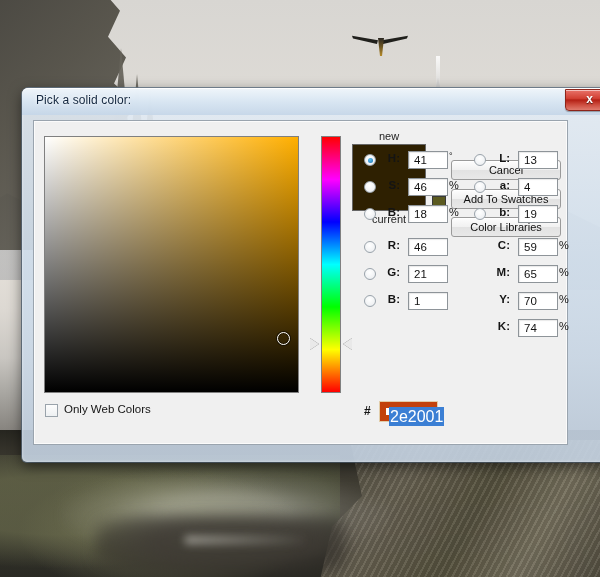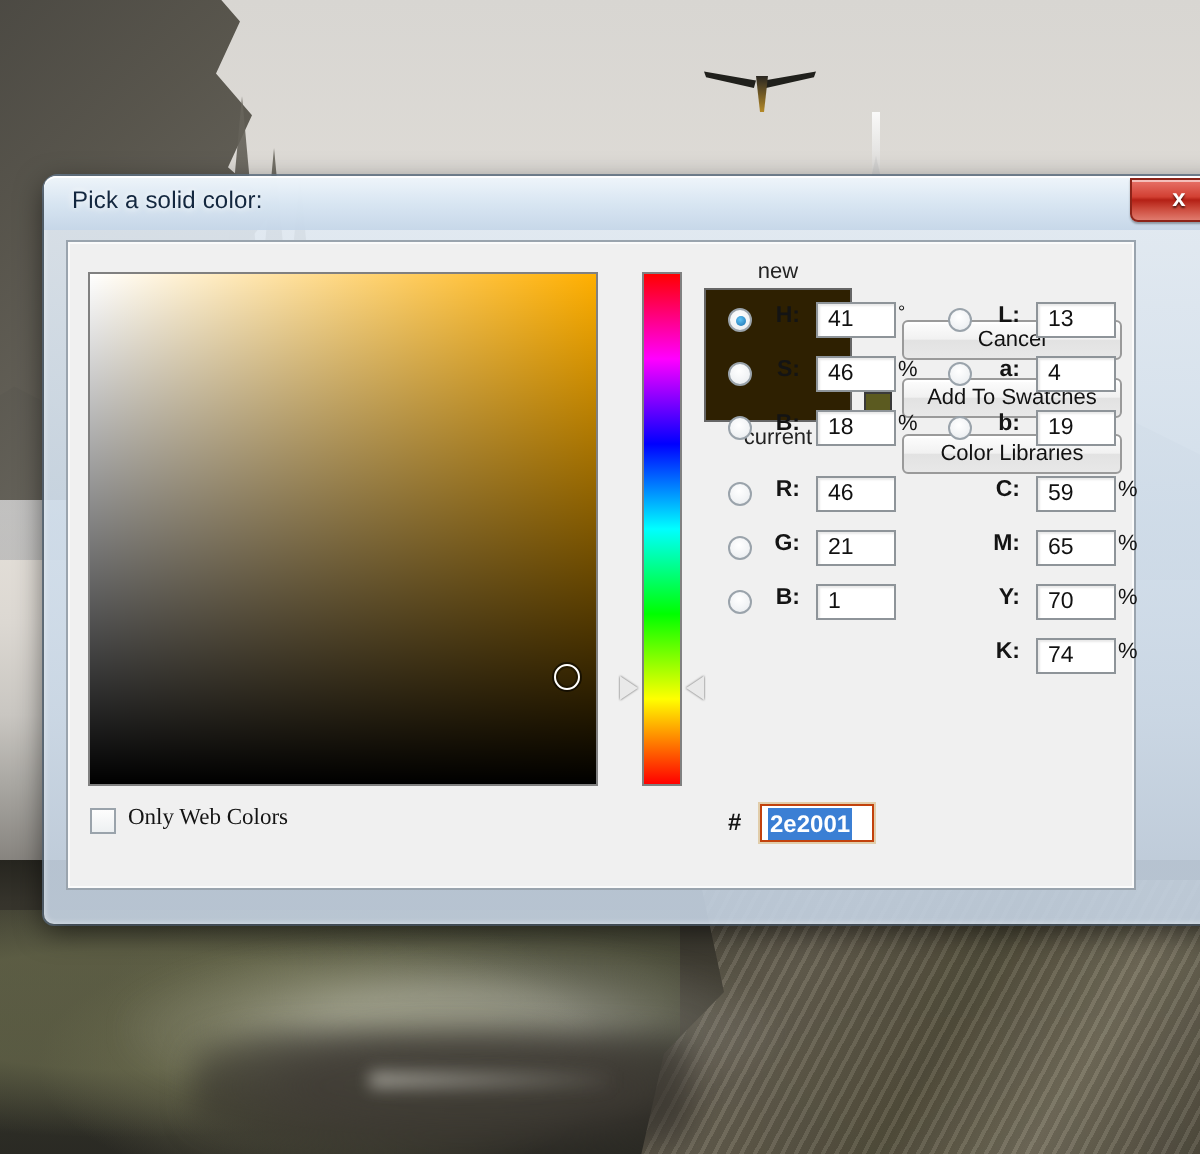--- a/index.html
+++ b/index.html
@@ -321,49 +321,48 @@
     font-size: 11px; color: #141414;
   }
   .fld-unit.deg { font-size: 9px; top: 0px; }
 
   
   #hex-row { position: absolute; left: 330px; top: 281px; height: 19px; }
   #hex-hash { position: absolute; left: 0; top: 2px; font-size: 12px; color: #141414; font-weight: 600; }
   #hex-input {
     position: absolute; left: 16px; top: 0;
     width: 57px; height: 19px;
-    border: 1px solid #c2410c;
+    border: 6px solid #c2410c;
     box-shadow: 0 0 0 1px rgba(210,170,100,0.5);
     background: #fff;
     box-sizing: border-box;
-    font-size: 12px;
+    font-size: 16px;
     padding: 1px 0 0 3px;
     line-height: 16px;
     cursor: text;
-    font-weight: bold;
   }
   #hex-input .sel {
     background: #3b7fd4; color: #ffffff;
     padding: 1px 1px;
   }
 
   
   #webcolors {
     position: absolute; left: 11px; top: 282px; height: 16px; cursor: pointer;
   }
   #webcolors .box {
     position: absolute; left: 0; top: 1px;
     width: 13px; height: 13px;
     border: 1px solid #9aa3ab;
     background: linear-gradient(180deg, #fdfdfd, #edf0f2);
     box-sizing: border-box;
   }
   #webcolors .lbl {
     position: absolute; left: 19px; top: 0;
-    font-size: 11.5px; color: #141414; white-space: nowrap; font-family: Liberation Serif, serif;
+    font-size: 11.5px; color: #141414; white-space: nowrap;
   }
 </style>
 </head>
 <body>
 
 <div id="desktop">
   <div class="wp-layer wp-sky"></div>
   <div class="ridge r1"></div>
   <div class="ridge r2"></div>
   <div class="ridge r3"></div>

